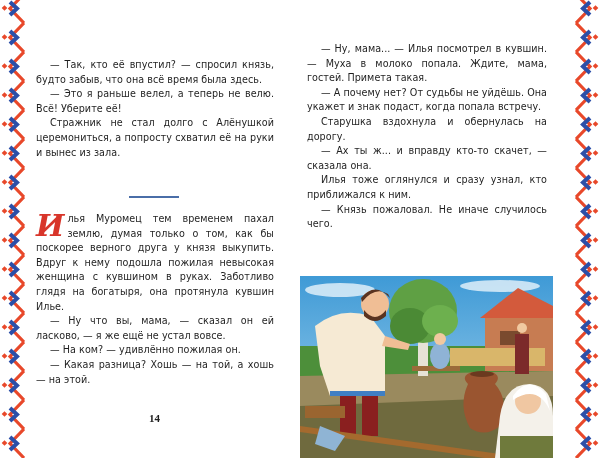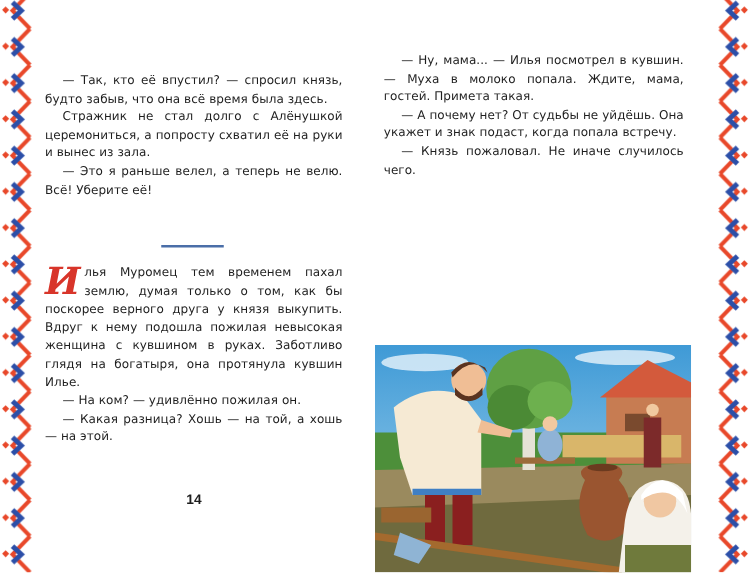--- a/index.html
+++ b/index.html
@@ -11,21 +11,21 @@
   .page.left { left:36px; width:238px; }
   .page.right { left:307px; width:240px; }
   .text { font-size:9.6px; line-height:14.6px; text-align:justify; letter-spacing:0.05px; }
   .text p { margin:0; text-indent:14px; }
   .text p.noind { text-indent:0; }
   .left .text { position:absolute; top:58px; left:0; width:238px; }
   .right .text { position:absolute; top:42px; left:0; width:240px; }
   .divider { position:absolute; top:196px; left:93px; width:50px; height:2px; background:#4a6ea8; }
   .left .text2 { position:absolute; top:212px; left:0; width:238px; }
   .dropcap { float:left; font-family:"DejaVu Serif", serif; font-style:italic; font-weight:bold; color:#d8352a; font-size:30px; line-height:26px; margin:1px 3px 0 0; }
-  .pagenum { position:absolute; top:394px; left:113px; font-family:Liberation Sans, sans-serif; font-weight:bold; font-size:11px; }
+  .pagenum { position:absolute; top:412px; left:113px; font-family:Liberation Serif, serif; font-weight:bold; font-size:11px; }
   .illustration { position:absolute; left:300px; top:276px; width:253px; height:182px; overflow:hidden; }
 </style>
 </head>
 <body>
 
 <div class="border left">
   <svg width="30" height="458" viewBox="0 0 30 458">
     <defs>
       <pattern id="ornL" x="0" y="-6" width="30" height="29" patternUnits="userSpaceOnUse">
         <polyline points="24,0 10,14.5 24,29" fill="none" stroke="#e8482a" stroke-width="3.2"></polyline>
@@ -46,39 +46,43 @@
         <rect x="23.5" y="12" width="4" height="4" fill="#e8482a" transform="rotate(45 25.5 14)"></rect>
       </pattern>
     </defs>
     <rect width="30" height="458" fill="url(#ornR)"></rect>
   </svg>
 </div>
 
 <div class="page left">
   <div class="text">
     <p>— Так, кто её впустил? — спросил князь, будто забыв, что она всё время была здесь.</p>
+    <p>— Это я раньше велел, а теперь не велю. Всё! Уберите её!</p>
     <p>Стражник не стал долго с Алёнушкой церемониться, а попросту схватил её на руки и вынес из зала.</p>
-    <p>— Это я раньше велел, а теперь не велю. Всё! Уберите её!</p>
   </div>
 
   <div class="divider"></div>
 
   <div class="text text2">
     <p class="noind"><span class="dropcap">И</span><span>лья Муромец тем временем пахал землю, думая только о том, как бы поскорее верного друга у князя выкупить. Вдруг к нему подошла пожилая невысокая женщина с кувшином в руках. Заботливо глядя на богатыря, она протянула кувшин Илье.</span></p>
+    <p>— Ну что вы, мама, — сказал он ей ласково, — я же ещё не устал вовсе.</p>
     <p>— На ком? — удивлённо пожилая он.</p>
     <p>— Какая разница? Хошь — на той, а хошь — на этой.</p>
   </div>
 
   <div class="pagenum">14</div>
 </div>
 
 <div class="page right">
   <div class="text">
     <p>— Ну, мама... — Илья посмотрел в кувшин. — Муха в молоко попала. Ждите, мама, гостей. Примета такая.</p>
     <p>— А почему нет? От судьбы не уйдёшь. Она укажет и знак подаст, когда попала встречу.</p>
+    <p>Старушка вздохнула и обернулась на дорогу.</p>
+    <p>— Ах ты ж... и вправду кто-то скачет, — сказала она.</p>
+    <p>Илья тоже оглянулся и сразу узнал, кто приближался к ним.</p>
     <p>— Князь пожаловал. Не иначе случилось чего.</p>
   </div>
 </div>
 
 <div class="illustration">
   <svg width="253" height="182" viewBox="0 0 253 182">
     <defs>
       <linearGradient id="sky" x1="0" y1="0" x2="0" y2="1">
         <stop offset="0" stop-color="#3f9ad6"></stop>
         <stop offset="1" stop-color="#a9d6ef"></stop>

